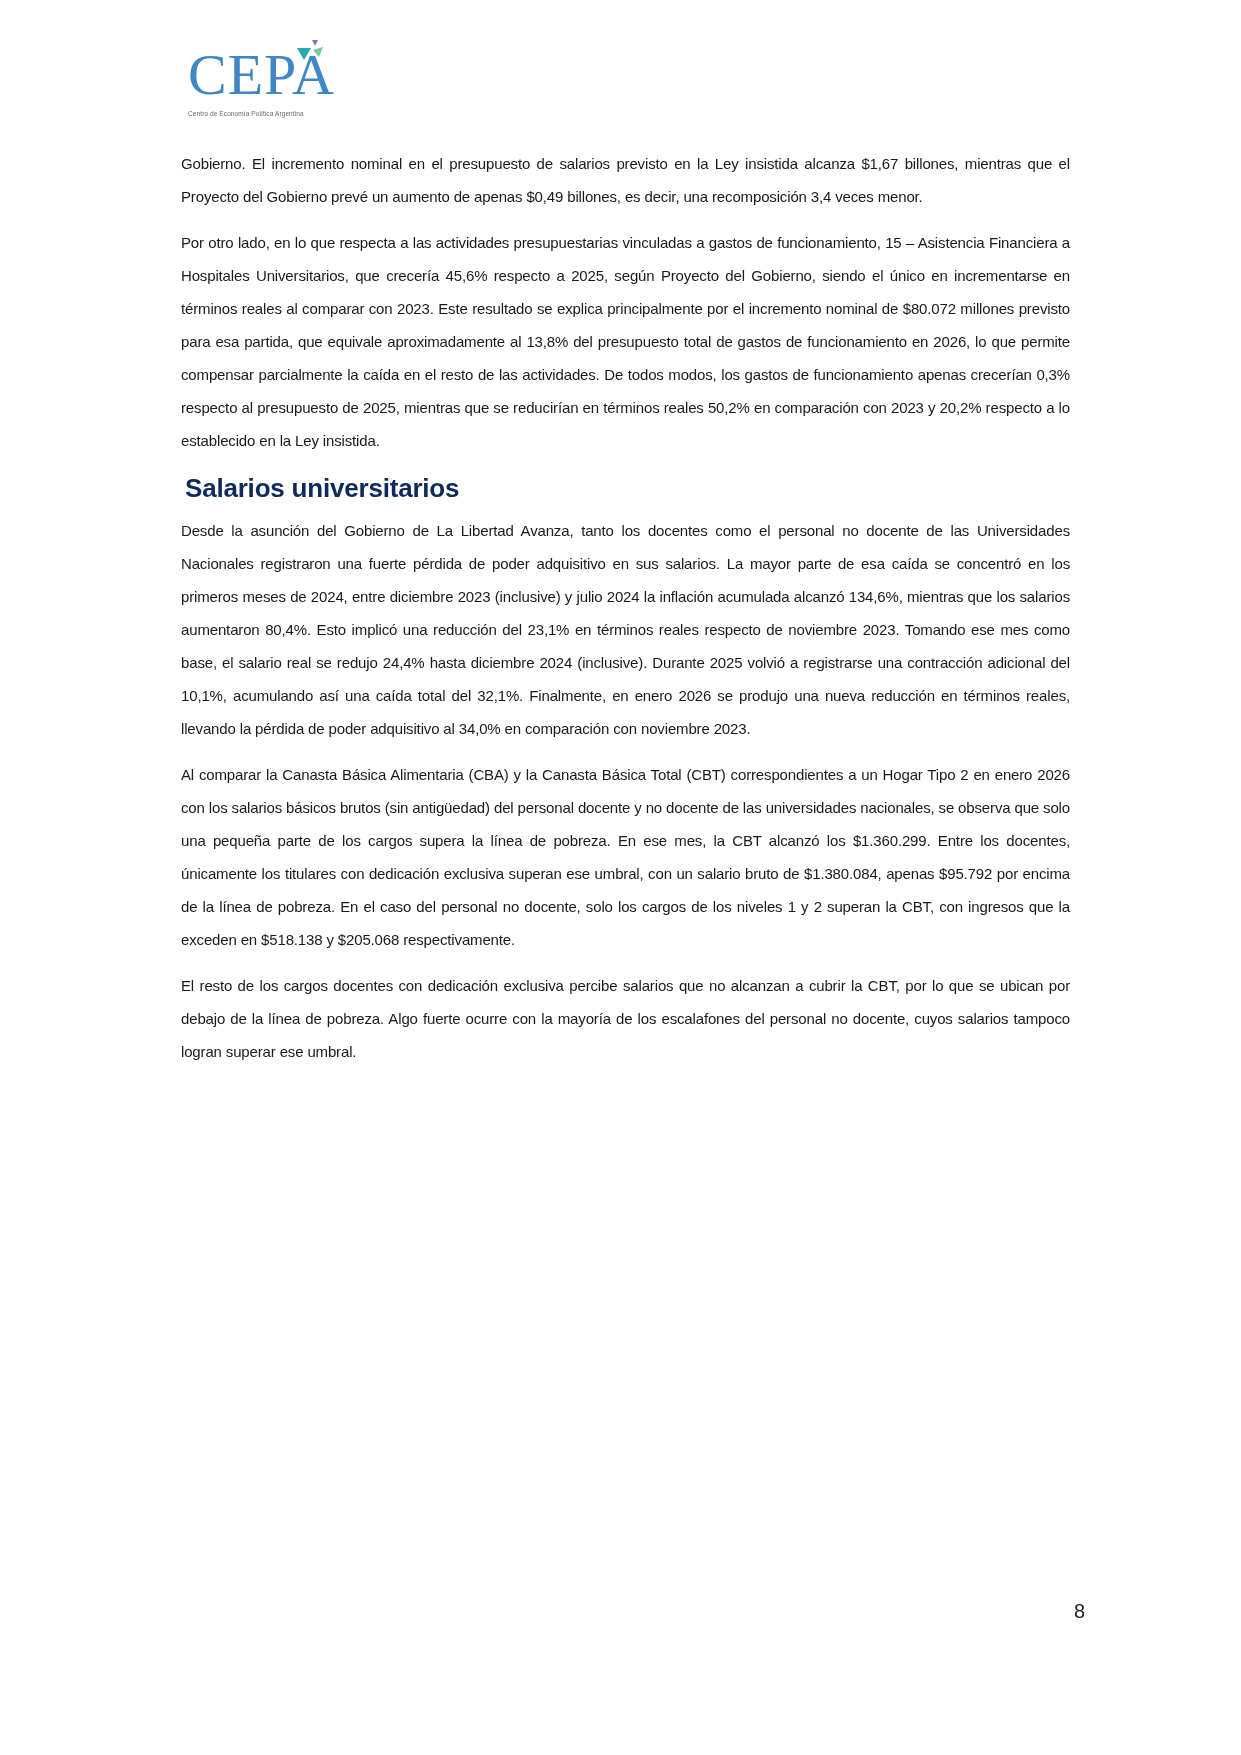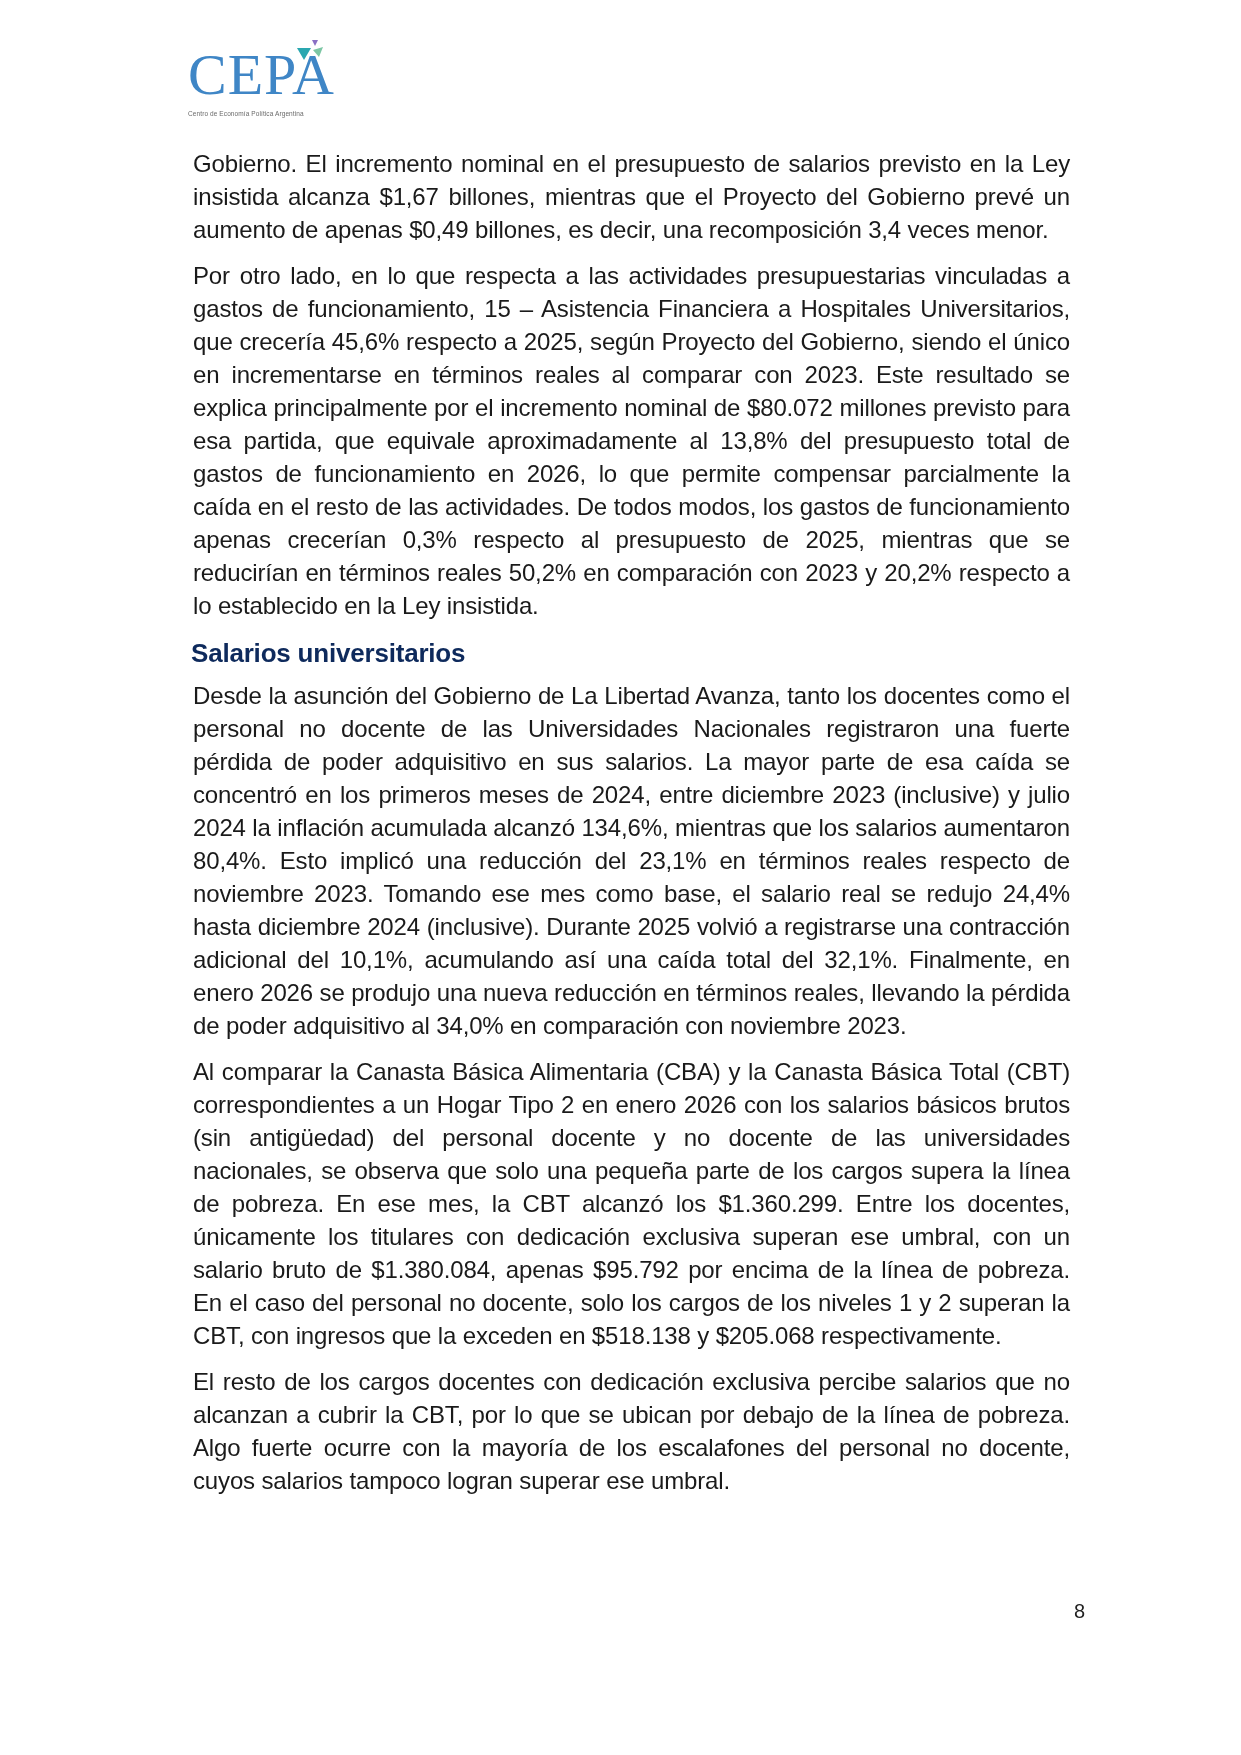--- a/index.html
+++ b/index.html
@@ -2,22 +2,22 @@
 <html><head>
   <meta charset="utf-8">
   <style>
     html, body { margin: 0; padding: 0; background: #ffffff; }
     body { width: 1241px; height: 1755px; position: relative; overflow: hidden; font-family: "Liberation Sans", sans-serif; color: #1a1a1a; }
     .logo { position: absolute; left: 176px; top: 38px; width: 150px; height: 80px; }
     .logo-word { position: absolute; left: 12px; top: 8px; font-family: "Liberation Serif", serif; font-size: 58px; letter-spacing: 1px; color: #3f86c6; line-height: 1; }
     .logo-sub { position: absolute; left: 12px; top: 72px; font-size: 6.5px; color: #6a6a6a; white-space: nowrap; letter-spacing: 0.1px; }
     .logo-gem { position: absolute; left: 119px; top: 0px; width: 30px; height: 28px; }
     .content { position: absolute; left: 177px; top: 147px; width: 893px; }
-    p { margin: 0 0 13px 16px; font-size: 24px; line-height: 33px; text-align: justify; letter-spacing: -0.15px; }
-    h2 { margin: 1px 0 8px 14px; font-size: 26px; font-weight: bold; color: #0e2a5c; line-height: 36px; letter-spacing: -0.2px; }
+    p { margin: 0 0 13px 4px; font-size: 15px; line-height: 33px; text-align: justify; letter-spacing: -0.15px; }
+    h2 { margin: 1px 0 8px 8px; font-size: 26px; font-weight: bold; color: #0e2a5c; line-height: 36px; letter-spacing: -0.2px; }
     .page-number { position: absolute; left: 1074px; top: 1600px; font-size: 20px; color: #222; }
   </style>
 </head>
 <body>
 
 <div class="logo">
   <svg class="logo-gem" viewBox="0 0 30 28">
     <polygon points="2,10 16,10 9,22" fill="#2aa7b0"></polygon>
     <polygon points="17,2 23,2 20,8" fill="#8a6fc4"></polygon>
     <polygon points="18,12 28,9 24,19" fill="#7cc6a4"></polygon>

